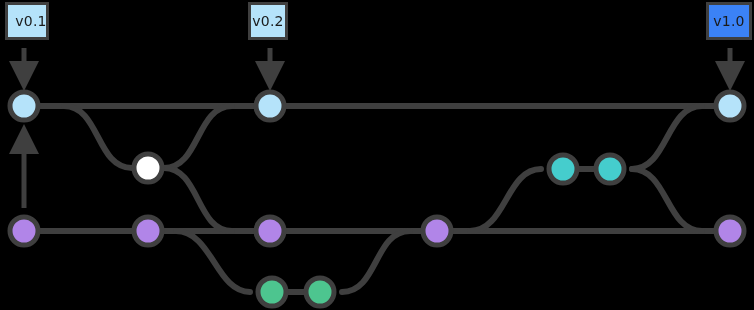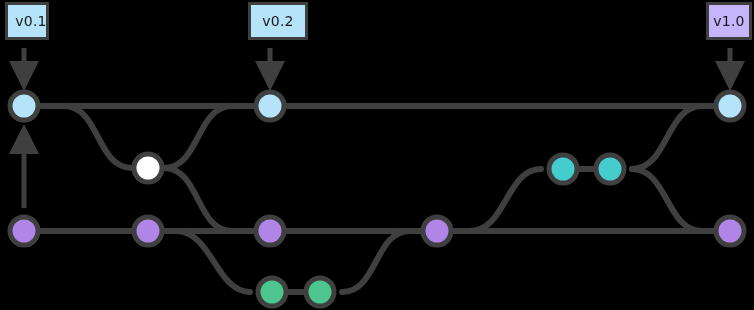--- a/index.html
+++ b/index.html
@@ -84,21 +84,21 @@
         <circle cx="730" cy="231" r="14" fill="#b185e8" stroke="#3f3f3f" stroke-width="5"></circle>
         <circle cx="272" cy="292" r="14" fill="#4dc58f" stroke="#3f3f3f" stroke-width="5"></circle>
         <circle cx="320" cy="292" r="14" fill="#4dc58f" stroke="#3f3f3f" stroke-width="5"></circle>
       </g>
   </svg>
 
   <div id="tags-layer">
       <div class="tag-box" style="left: 5px; top: 2px; width: 44px; height: 38px; background: rgb(181, 227, 250); border: 3px solid rgb(63, 63, 63); padding-left: 8px;">
         <span>v0.1</span>
       </div>
-      <div class="tag-box" style="left: 248px; top: 2px; width: 60px; height: 38px; background: rgb(181, 227, 250); border: 3px solid rgb(63, 63, 63);">
+      <div class="tag-box" style="left: 248px; top: 2px; width: 40px; height: 38px; background: rgb(181, 227, 250); border: 3px solid rgb(63, 63, 63);">
         <span>v0.2</span>
       </div>
-      <div class="tag-box" style="left: 706px; top: 2px; width: 46px; height: 38px; background: #c4b5fd; border: 3px solid rgb(63, 63, 63);">
+      <div class="tag-box" style="left: 706px; top: 2px; width: 46px; height: 38px; background: #3b82f6; border: 3px solid rgb(63, 63, 63);">
         <span>v1.0</span>
       </div>
     </div>
 
 </div>
 
 </body></html>

